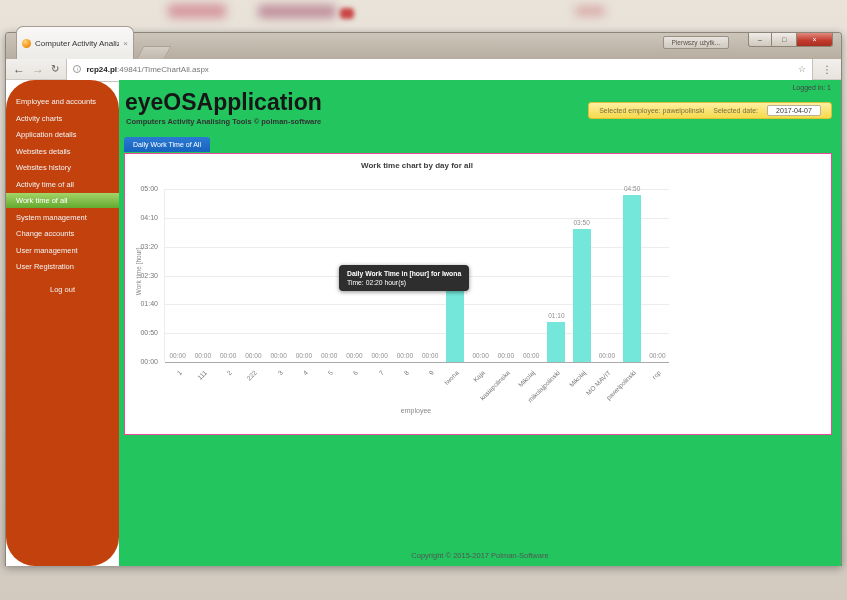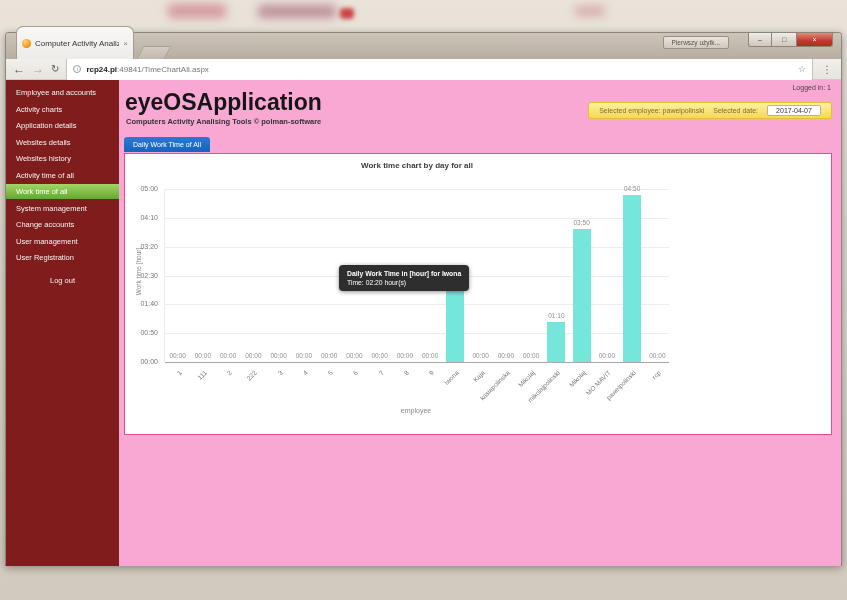--- a/index.html
+++ b/index.html
@@ -50,25 +50,25 @@
   .urlbox { flex:1 1 auto; height:15px; background:#fff; border:1px solid #c6c1ba; border-radius:3px;
     display:flex; align-items:center; padding:12px 6px; gap:5px; }
   .info-icon { width:8px; height:8px; border:1px solid #9a9a9a; border-radius:50%; color:#9a9a9a;
     font-size:6px; line-height:6px; text-align:center; font-style:italic; flex:0 0 8px; }
   .url-text { font-size:8px; color:#777; white-space:nowrap; }
   .url-text b { color:#222; font-weight:700; }
   .star { margin-left:auto; font-size:9px; color:#8a8a8a; }
   .menu-dots { font-size:10px; color:#666; padding:0 2px; }
 
   .content { display:flex; height:486px; background:#fff; }
-  .sidebar { width:113px; background:#7f1d1d; padding-top:5px; flex:0 0 113px; }
+  .sidebar { width:113px; background:#c2410c; padding-top:14px; flex:0 0 113px;border-radius:29px; }
   .side-item { font-size:7.5px; color:#f2f2f2; padding:3px 10px; margin-bottom:1.5px; white-space:nowrap; cursor:default; }
   .side-item.active { background:linear-gradient(180deg,#a3d567,#63a92f); color:#fff; }
 
-  .main { flex:1 1 auto; position:relative; background:#f9a8d4; overflow:hidden; }
+  .main { flex:1 1 auto; position:relative; background:#22c55e; overflow:hidden; }
   .logged-in { position:absolute; top:4px; right:10px; font-size:7px; color:#444; }
   .app-title { margin:9px 0 0 6px; font-size:23px; font-weight:700; color:#161616; letter-spacing:0; }
   .app-subtitle { margin:1px 0 0 7px; font-size:7.5px; font-weight:700; color:#333; }
   .yellow-bar { position:absolute; top:22px; right:9px; height:17px; display:flex; align-items:center;
     gap:9px; padding:0 10px; border:1px solid #dfc135; border-radius:3px;
     background:linear-gradient(180deg,#fdf0a2,#f6d94c); font-size:7px; color:#7c6d35; }
   .date-input { width:54px; height:11px; background:#fff; border:1px solid #b9b19a; border-radius:2px;
     font-size:7px; color:#333; text-align:center; line-height:10px; }
   .blue-tab { position:absolute; left:5px; top:57px; padding:4px 9px 4px;
     background:linear-gradient(180deg,#2a7ad4,#1763bd); color:#fff; font-size:7px;
@@ -237,15 +237,16 @@
               <div class="x-tick" style="left: 420.375px; top: 180px;">rcp</div>
             </div>
           <div class="x-axis-title">employee</div>
           <div class="tooltip">
             <div class="t1">Daily Work Time in [hour] for Iwona</div>
             <div class="t2">Time: 02:20 hour(s)</div>
           </div>
         </div>
       </div>
 
+      <div class="footer">Copyright © 2015-2017 Polman-Software</div>
     </main>
   </div>
 </div>
 
 </body></html>

